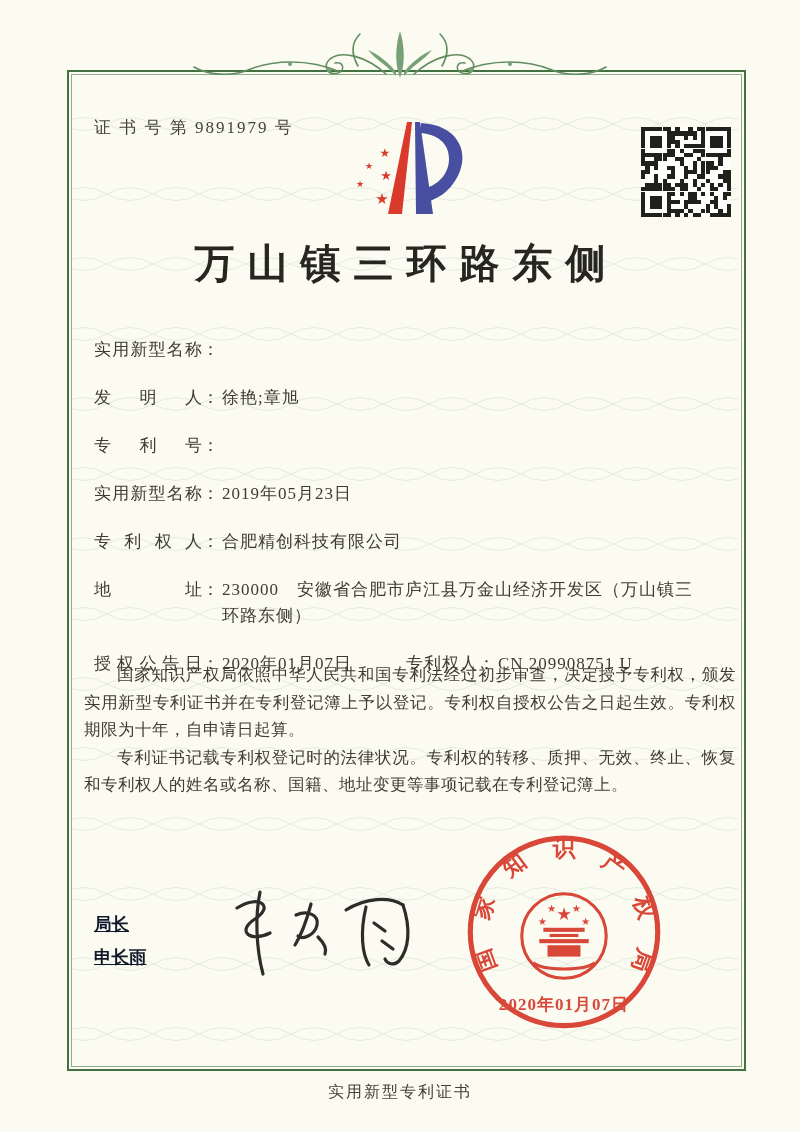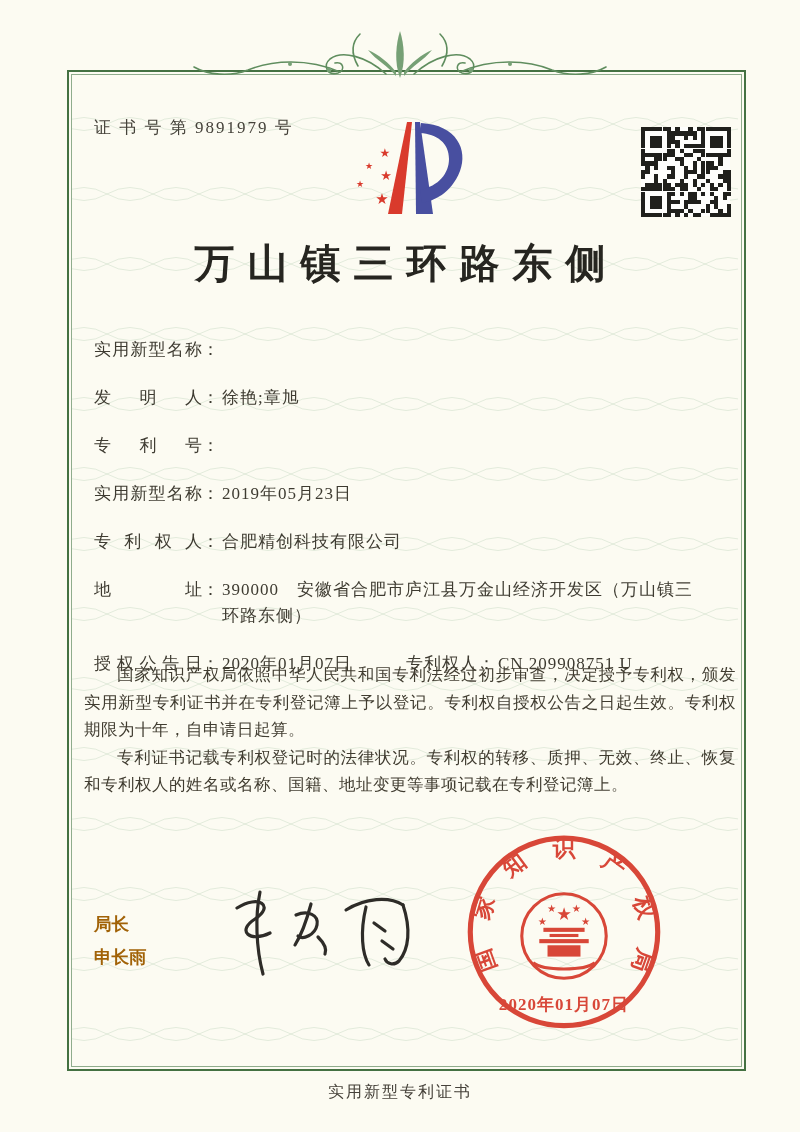--- a/index.html
+++ b/index.html
@@ -41,21 +41,21 @@
   .fvalue2{flex:none;width:168px;letter-spacing:1px;}
   .flabel2{flex:none;margin-left:16px;letter-spacing:1px;}
   .body-text{
     position:absolute;left:84px;top:661px;width:652px;
     font-size:16.5px;line-height:27.5px;text-align:justify;color:#403c30;
   }
   .body-text p{margin:0;text-indent:2em;letter-spacing:0.5px;}
   .officer{
     position:absolute;left:94px;top:908px;
     font-family:"Liberation Sans","DejaVu Sans",sans-serif;
-    font-size:17.5px;font-weight:600;line-height:33px;color:#a16207;
+    font-size:17.5px;font-weight:600;line-height:33px;color:#0f172a;text-decoration:underline;
   }
   .signature{position:absolute;left:205px;top:884px;width:220px;height:100px;}
   .seal{position:absolute;left:450px;top:833px;width:228px;height:206px;opacity:.93;}
   .pageinfo{
     position:absolute;left:0;right:0;top:1034px;text-align:center;
     font-size:14.5px;letter-spacing:2px;color:#3e3b31;
   }
   .backnote{
     position:absolute;left:0;right:0;top:1082px;text-align:center;
     font-size:16px;letter-spacing:2px;color:#46423a;
@@ -398,21 +398,21 @@
         <span class="fvalue">2019年05月23日</span>
     </div>
     <div class="frow">
       <span class="flabel">专利权人</span>
         <span class="fcolon">：</span>
         <span class="fvalue">合肥精创科技有限公司</span>
     </div>
     <div class="frow">
       <span class="flabel">地址</span>
         <span class="fcolon">：</span>
-        <span class="fvalue">390000　安徽省合肥市庐江县万金山经济开发区（万山镇三环路东侧）</span>
+        <span class="fvalue">230000　安徽省合肥市庐江县万金山经济开发区（万山镇三环路东侧）</span>
     </div>
     <div class="frow">
       <span class="flabel">授权公告日</span>
         <span class="fcolon">：</span>
         <span class="fvalue2">2020年01月07日</span>
         <span class="flabel2">专利权人</span>
         <span class="fcolon">：</span>
         <span class="fvalue">CN 209908751 U</span>
     </div>
   </div>

